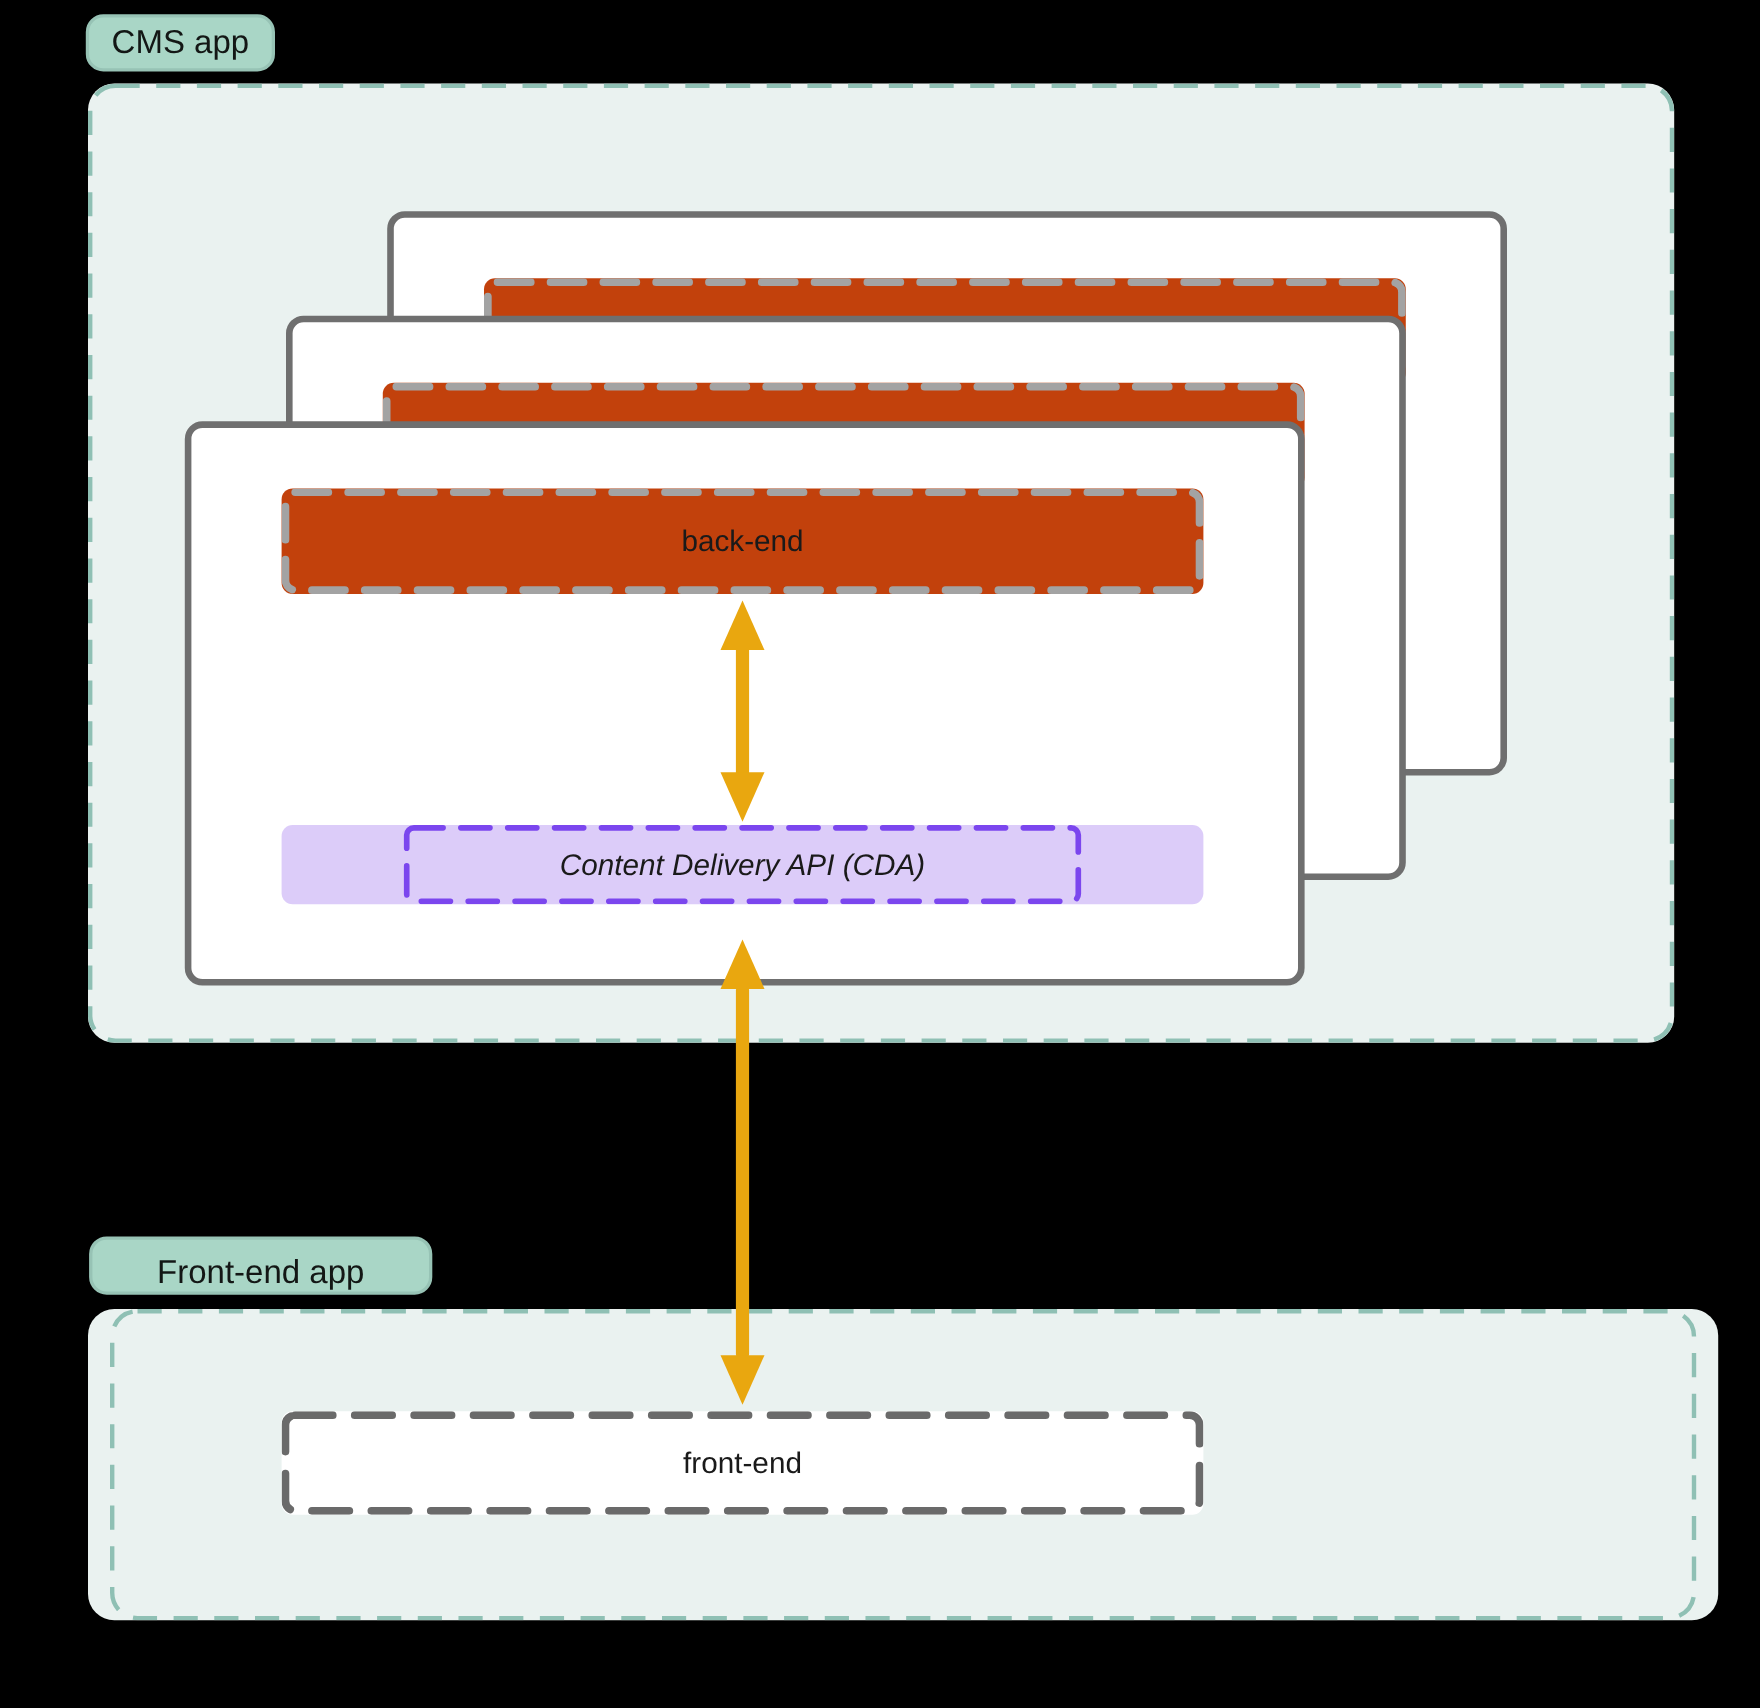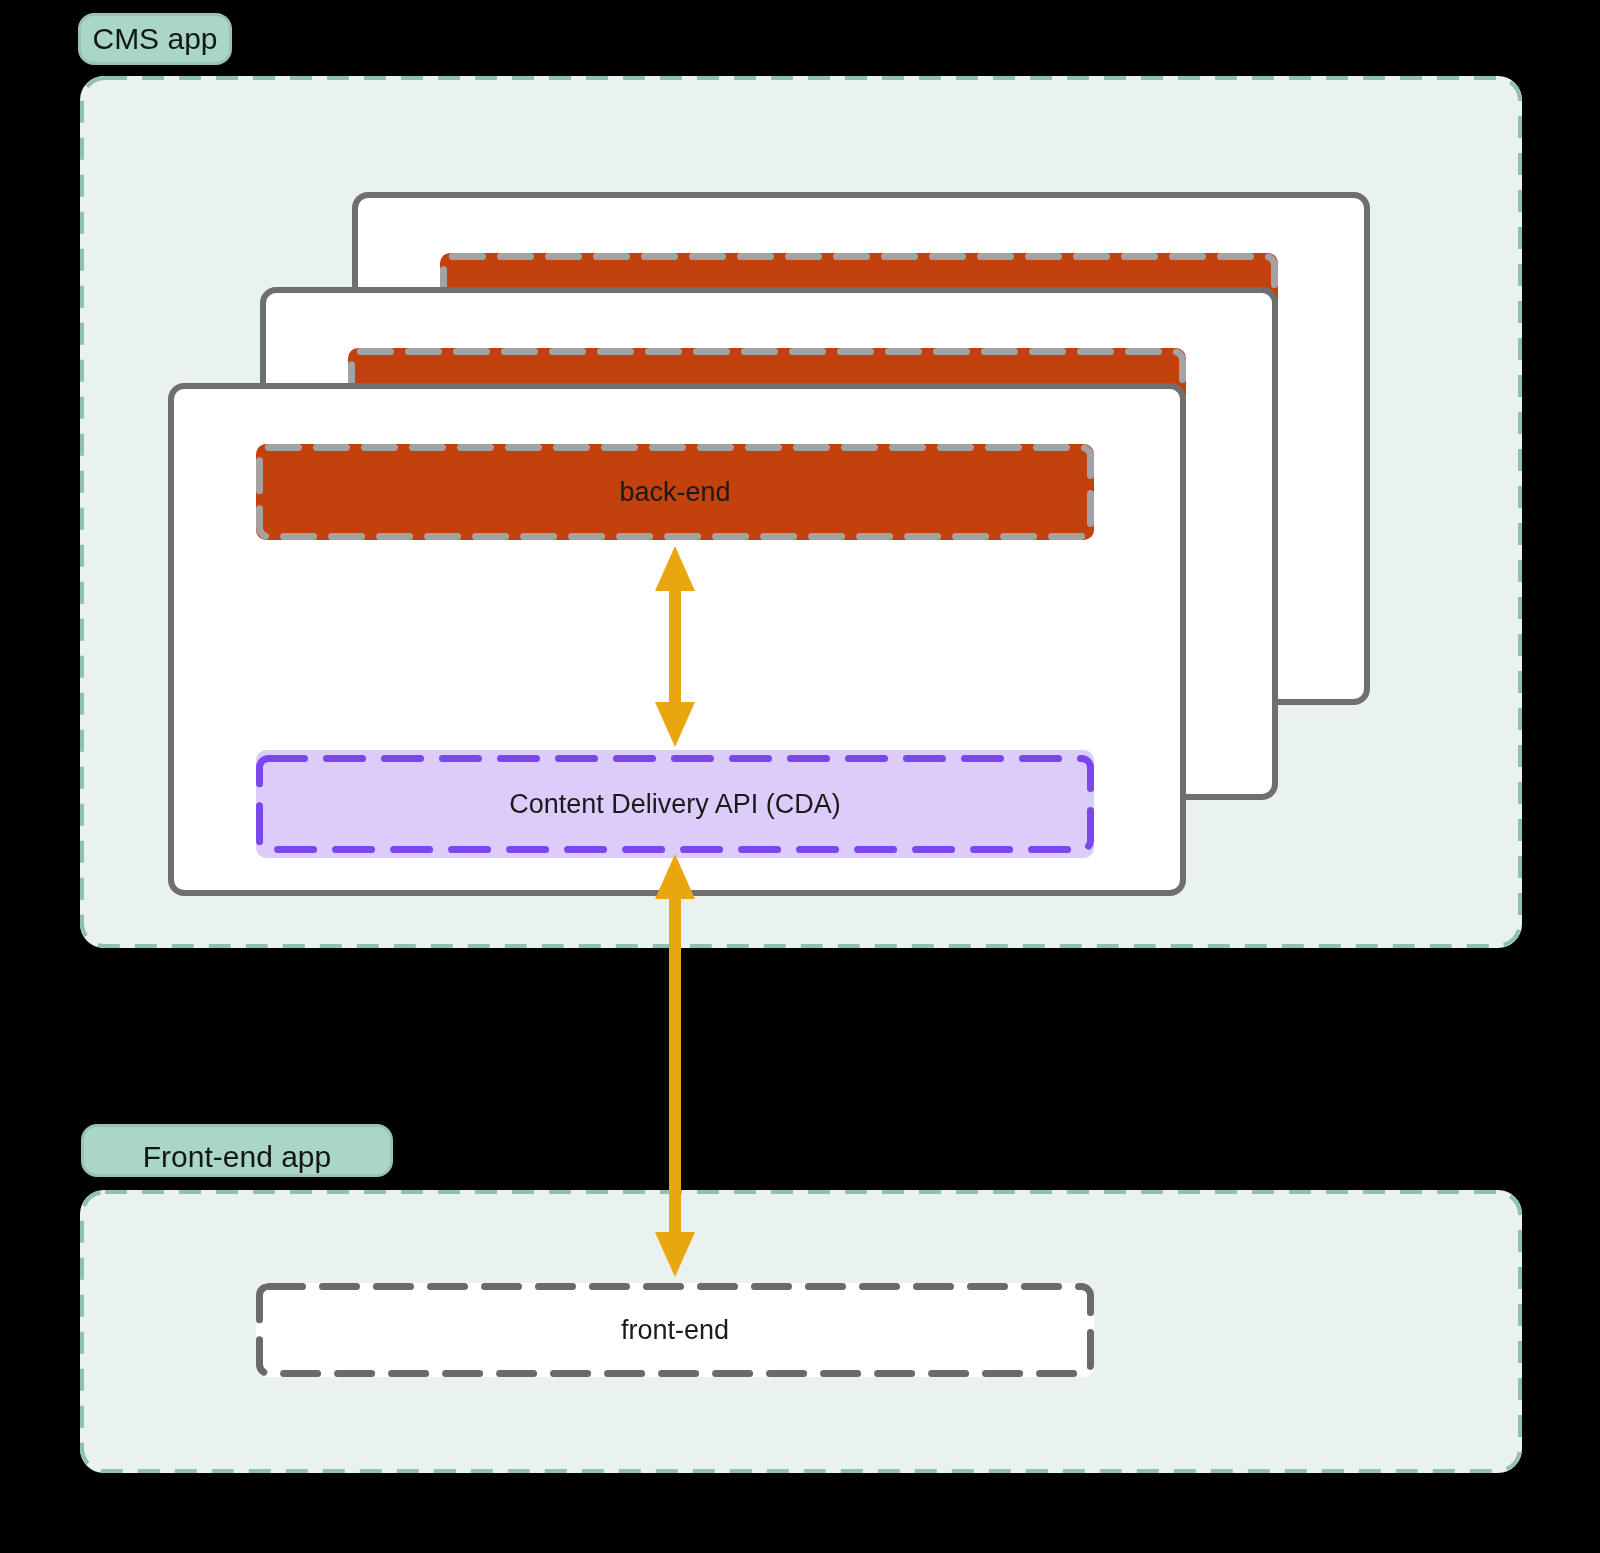--- a/index.html
+++ b/index.html
@@ -22,30 +22,30 @@
     justify-content: center;
     background: #A9D6C6;
     border: 3px solid #97C3B5;
     border-radius: 16px;
     box-sizing: border-box;
     color: #131715;
     font-size: 30px;
     font-weight: 400;
     z-index: 10;
   }
-  .badge-cms   { left: 78px;  top: 13px;   width: 154px; height: 52px; }
+  .badge-cms   { left: 78px;  top: 13px;   width: 172px; height: 52px; }
   .badge-front { left: 81px;  top: 1124px; width: 312px; height: 53px; align-items: flex-end; }
 
   .section {
     position: absolute;
     background: #EAF2F0;
     border-radius: 24px;
   }
   .section-cms   { left: 80px; top: 76px;   width: 1442px; height: 872px; }
-  .section-front { left: 80px; top: 1190px; width: 1442px; height: 283px; }
+  .section-front { left: 80px; top: 1190px; width: 1442px; height: 283px; padding-left: 40px; }
 
   .dash-svg {
     position: absolute;
     left: 0; top: 0;
     width: 100%; height: 100%;
     pointer-events: none;
   }
 
   .card {
     position: absolute;
@@ -71,23 +71,24 @@
     font-size: 27px;
   }
   .box-gray {
     left: 82px; top: 55px;
     height: 96px;
     background: #c2410c;
     border-radius: 10px;
   }
   .box-cda {
     left: 82px; top: 361px;
-    height: 108px;
+    height: 72px;
     background: #DCCCF9;
     border-radius: 10px;
+    font-style: italic;
   }
   .box-frontend {
     left: 176px; top: 93px;
     height: 94px;
     background: #FFFFFF;
     border-radius: 10px;
   }
   .arrow-layer {
     position: absolute;
     left: 0; top: 0;

